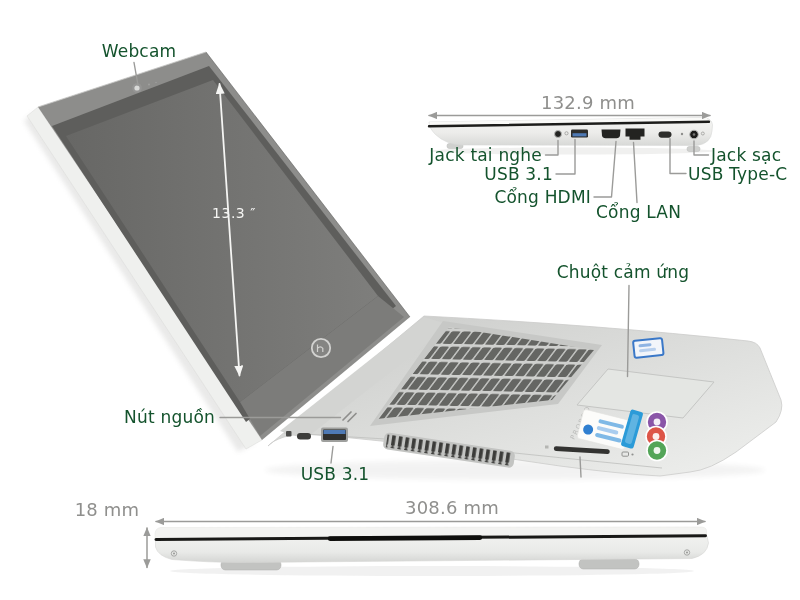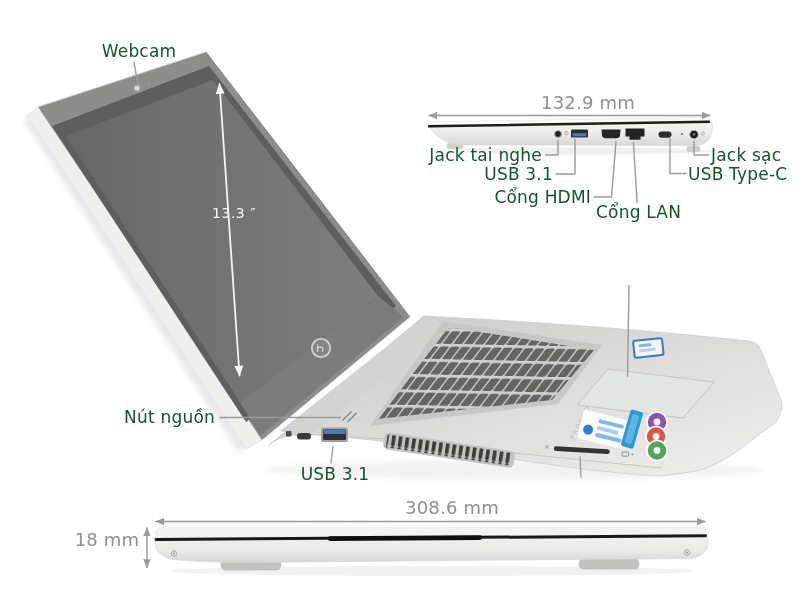--- a/index.html
+++ b/index.html
@@ -224,19 +224,20 @@
 <span class="lbl center screen-dim" style="left:234px;top:213px;">13.3 ″</span>
 
 <span class="lbl center dim" style="left:588px;top:103px;">132.9 mm</span>
 <span class="lbl anchor-right" style="right:258px;top:155px;">Jack tai nghe</span>
 <span class="lbl anchor-right" style="right:247px;top:174px;">USB 3.1</span>
 <span class="lbl anchor-right" style="right:209px;top:197px;">Cổng HDMI</span>
 <span class="lbl anchor-left" style="left:596px;top:212px;">Cổng LAN</span>
 <span class="lbl anchor-left" style="left:688px;top:174px;">USB Type-C</span>
 <span class="lbl anchor-left" style="left:711px;top:155px;">Jack sạc</span>
 
+<span class="lbl center" style="left:623px;top:272px;">Chuột cảm ứng</span>
 <span class="lbl anchor-right" style="right:585px;top:417px;">Nút nguồn</span>
 <span class="lbl center" style="left:335px;top:474px;">USB 3.1</span>
 
 <span class="lbl center dim" style="left:452px;top:508px;">308.6 mm</span>
-<span class="lbl center dim" style="left:107px;top:540px;text-align:right;">18 mm</span>
+<span class="lbl center dim" style="left:107px;top:510px;text-align:right;">18 mm</span>
 
 </div>
 
 </body></html>

